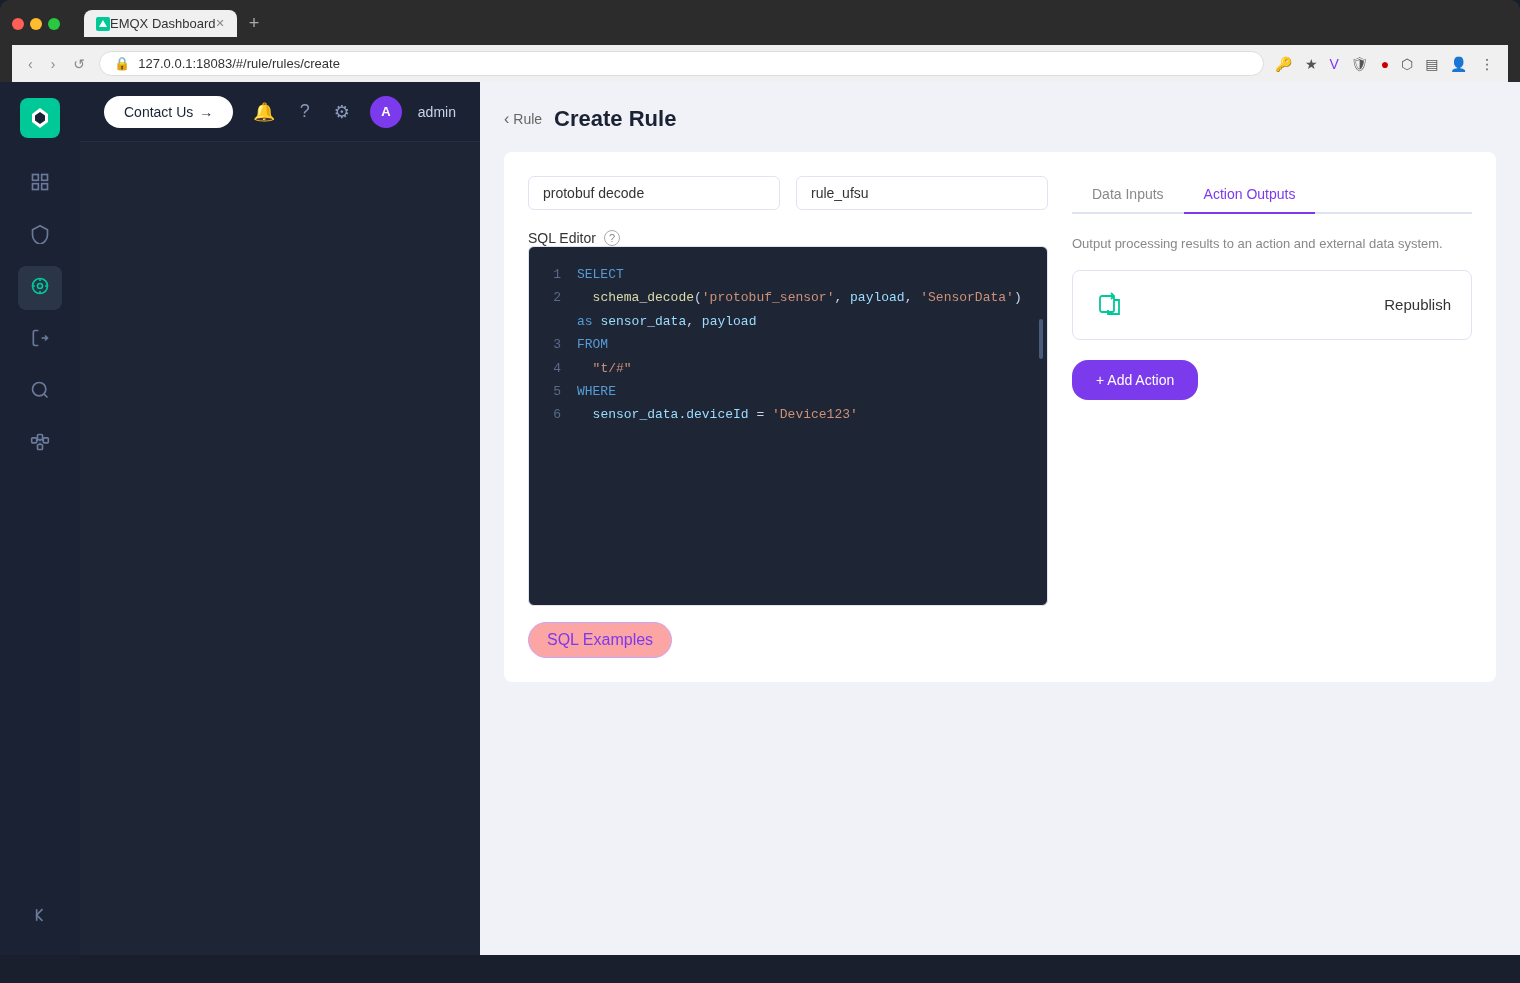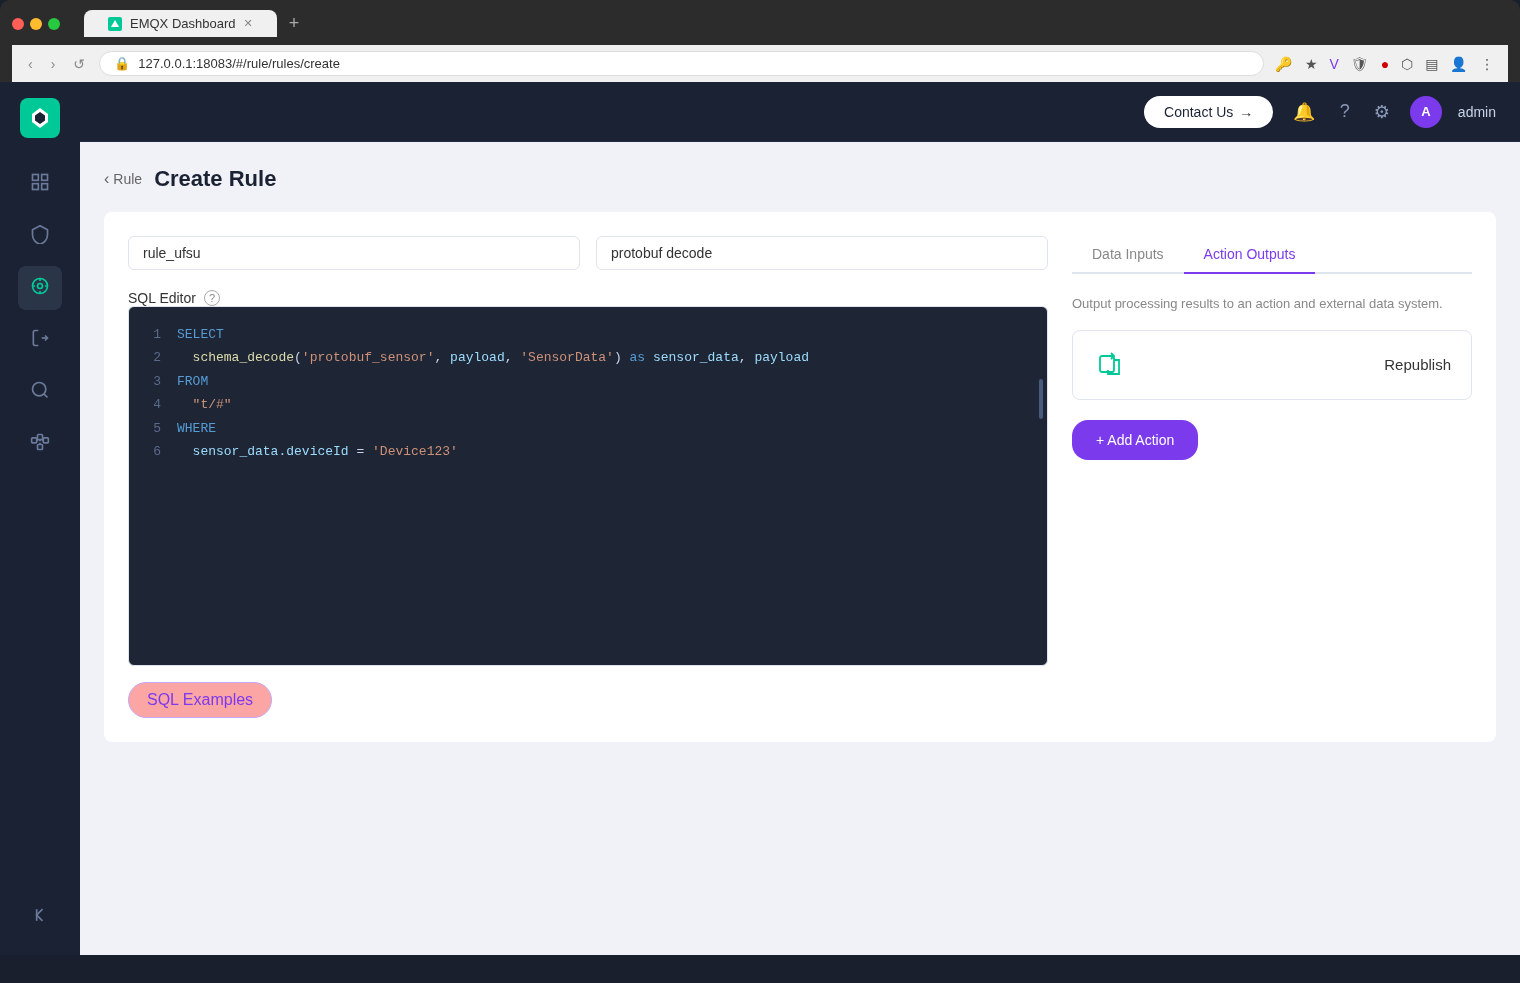--- a/index.html
+++ b/index.html
@@ -7,21 +7,21 @@
 
     
     .browser-chrome { background: #2c2c2c; padding: 10px 12px 0; border-radius: 10px 10px 0 0; }
     .browser-titlebar { display: flex; align-items: center; gap: 8px; margin-bottom: 8px; }
     .traffic-lights { display: flex; gap: 6px; }
     .traffic-light { width: 12px; height: 12px; border-radius: 50%; }
     .tl-red { background: #ff5f57; }
     .tl-yellow { background: #febc2e; }
     .tl-green { background: #28c840; }
     .tab-bar { display: flex; align-items: center; gap: 6px; margin-left: 16px; }
-    .browser-tab { background: #3c3c3c; color: #ccc; padding: 6px 24px; border-radius: 8px 8px 0 0; font-size: 13px; display: flex; align-items: center; gap: 8px; }
+    .browser-tab { background: #3c3c3c; color: #ccc; padding: 6px 12px; border-radius: 8px 8px 0 0; font-size: 13px; display: flex; align-items: center; }
     .browser-tab.active { background: #f0f0f0; color: #333; }
     .tab-favicon { width: 14px; height: 14px; background: #00c896; border-radius: 2px; display: flex; align-items: center; justify-content: center; }
     .tab-close { cursor: pointer; color: #888; font-size: 11px; }
     .new-tab-btn { background: none; border: none; color: #aaa; font-size: 18px; cursor: pointer; padding: 2px 6px; }
     .address-bar-row { background: #f0f0f0; padding: 6px 12px; display: flex; align-items: center; gap: 10px; border-radius: 0; }
     .nav-btn { background: none; border: none; color: #888; font-size: 14px; cursor: pointer; padding: 2px 4px; }
     .address-bar { flex: 1; background: white; border: 1px solid #ddd; border-radius: 20px; padding: 4px 14px; font-size: 13px; color: #333; display: flex; align-items: center; gap: 8px; }
     .address-text { color: #333; font-size: 13px; }
     .browser-icons { display: flex; gap: 8px; align-items: center; margin-left: auto; }
     .browser-icon-btn { background: none; border: none; cursor: pointer; color: #555; font-size: 14px; padding: 2px; }
@@ -36,21 +36,21 @@
     .sidebar-item { width: 44px; height: 44px; border-radius: 8px; display: flex; align-items: center; justify-content: center; cursor: pointer; color: #6b7a99; transition: background 0.2s; }
     .sidebar-item.active { background: #2a3548; color: #00c896; }
     .sidebar-bottom { margin-top: auto; }
     .sidebar-icon svg { width: 20px; height: 20px; }
     .contact-btn { background: white; color: #1a2234; border: none; border-radius: 20px; padding: 8px 20px; font-size: 14px; font-weight: 500; cursor: pointer; display: flex; align-items: center; gap: 6px; }
     .header-icon-btn { background: none; border: none; color: #8a9ab8; cursor: pointer; font-size: 18px; padding: 4px; }
     .avatar { width: 32px; height: 32px; background: #7c3aed; border-radius: 50%; display: flex; align-items: center; justify-content: center; color: white; font-size: 13px; font-weight: 600; }
     .admin-name { color: #c8d4e8; font-size: 14px; }
 
     
-    .main-wrapper { display: flex; flex-direction: column; flex: 1; }
+    .main-wrapper { display: flex; flex-direction: row; flex: 1; }
     .header-area { background: #1a2234; height: 60px; flex-shrink: 0; display: flex; align-items: center; justify-content: flex-end; padding: 0 24px; gap: 16px; border-bottom: 1px solid #252f44; }
     .main-content { flex: 1; background: #f0f2f7; overflow-y: auto; padding: 24px; }
 
     
     .page-header { display: flex; align-items: center; gap: 12px; margin-bottom: 20px; }
     .back-link { color: #666; font-size: 14px; display: flex; align-items: center; gap: 4px; cursor: pointer; text-decoration: none; }
     .back-arrow { font-size: 16px; }
     .page-title { font-size: 22px; font-weight: 600; color: #1a2234; }
 
     
@@ -238,22 +238,22 @@
           <span class="back-arrow">‹</span>
           <span>Rule</span>
         </a>
         <h1 class="page-title">Create Rule</h1>
       </div>
 
       <div class="rule-editor">
 
         <div class="left-panel">
           <div class="inputs-row">
+            <input class="rule-input" type="text" value="protobuf decode" placeholder="protobuf decode" style="">
             <input class="rule-input" type="text" value="rule_ufsu" placeholder="rule_ufsu" style="">
-            <input class="rule-input" type="text" value="protobuf decode" placeholder="protobuf decode" style="">
           </div>
 
           <div class="sql-editor-label">
             <span>SQL Editor</span>
             <div class="help-icon">?</div>
           </div>
 
 
           
           <div class="code-editor">

